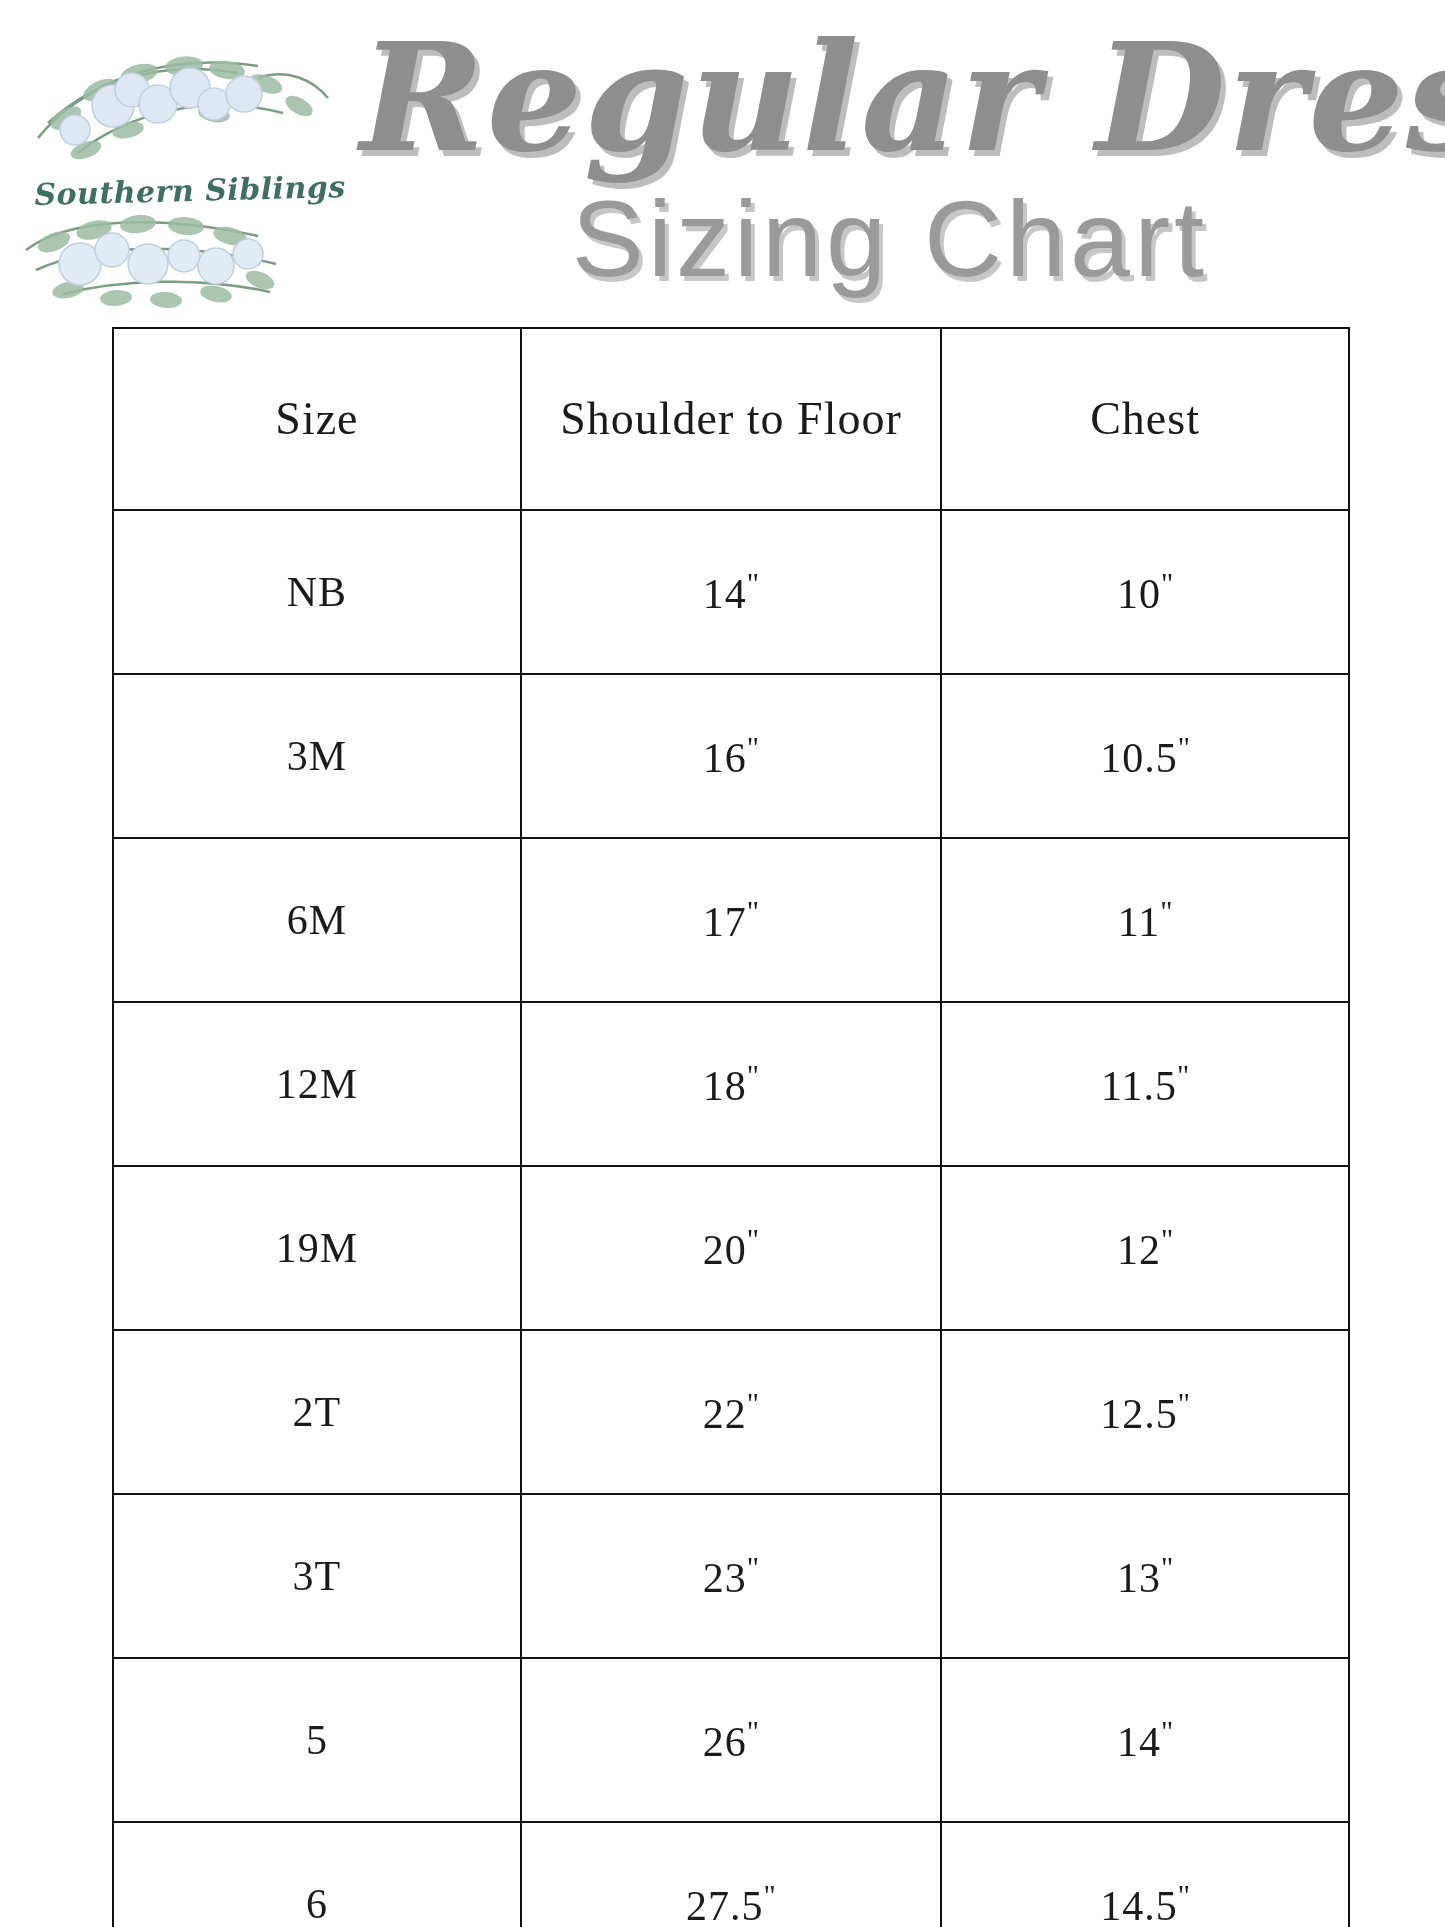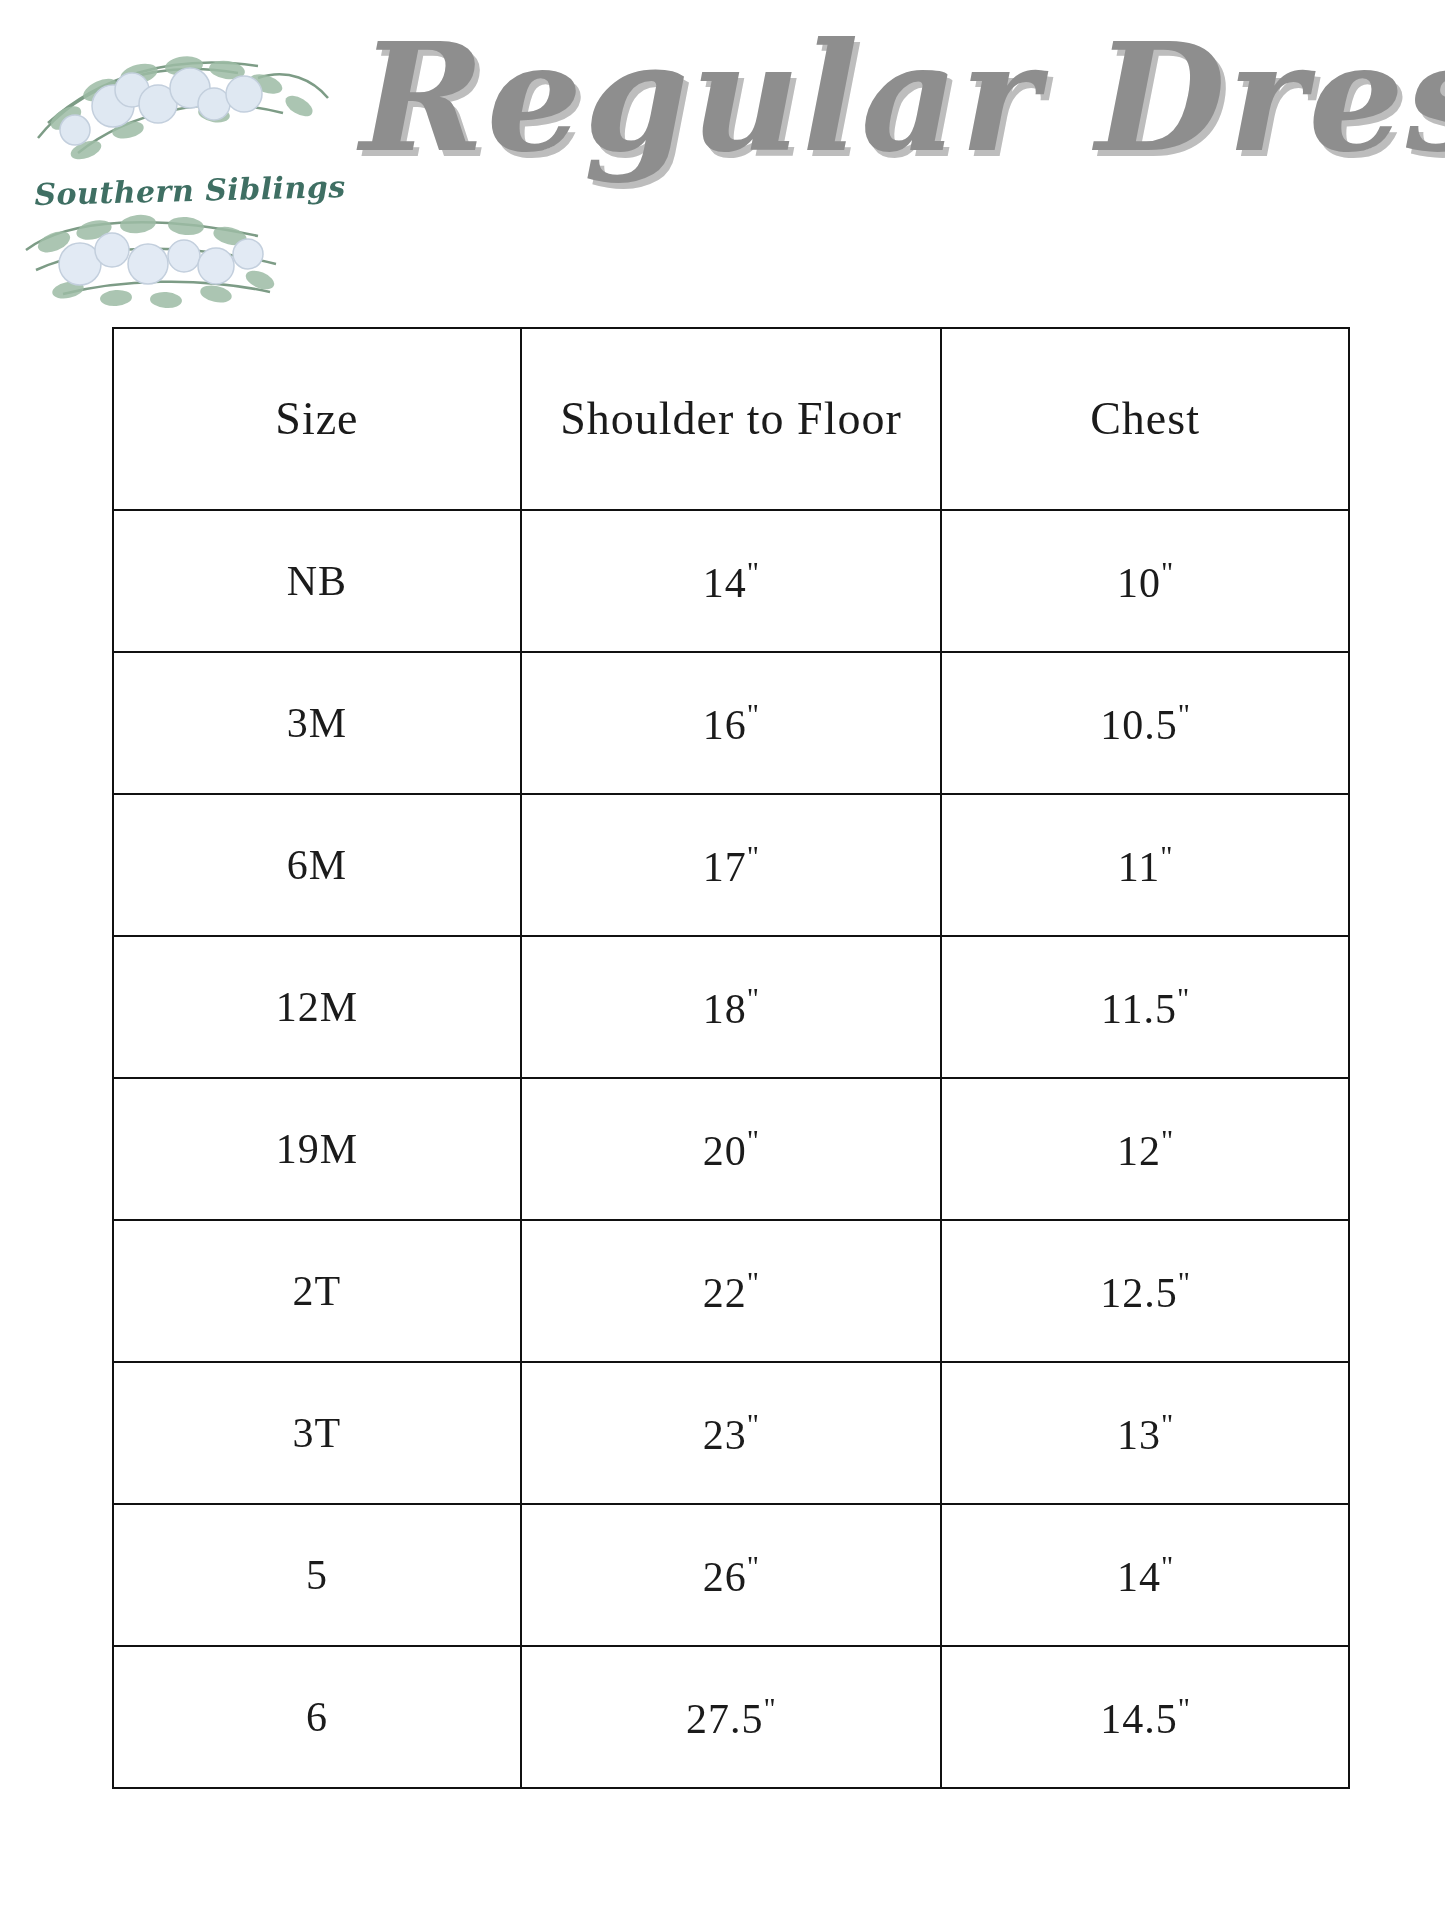--- a/index.html
+++ b/index.html
@@ -124,21 +124,21 @@
     letter-spacing: 1px;
     line-height: 58px;
     padding: 4px 10px;
   }
 
   table.sizing tbody td {
     height: 132px;
     font-size: 42px;
     font-weight: normal;
     letter-spacing: 1px;
-    padding: 4px 8px;
+    padding: 15px 8px;
   }
 
   .inch-mark {
     font-size: 30px;
     vertical-align: super;
     letter-spacing: 0;
   }
 </style>
 </head>
 <body>
@@ -202,20 +202,21 @@
           <circle cx="176" cy="238" r="16"></circle>
           <circle cx="208" cy="248" r="18"></circle>
           <circle cx="240" cy="236" r="15"></circle>
         </g>
       </svg>
       <div class="brand-name">Southern Siblings</div>
     </div>
 
     <div class="title-block">
       <div class="title-line1">Regular Dress</div>
+      <div class="title-line2">Sizing Chart</div>
     </div>
   </div>
 
   <div class="table-wrap">
     <table class="sizing">
       <colgroup>
         <col class="c1">
           <col class="c2">
           <col class="c3">
       </colgroup>

